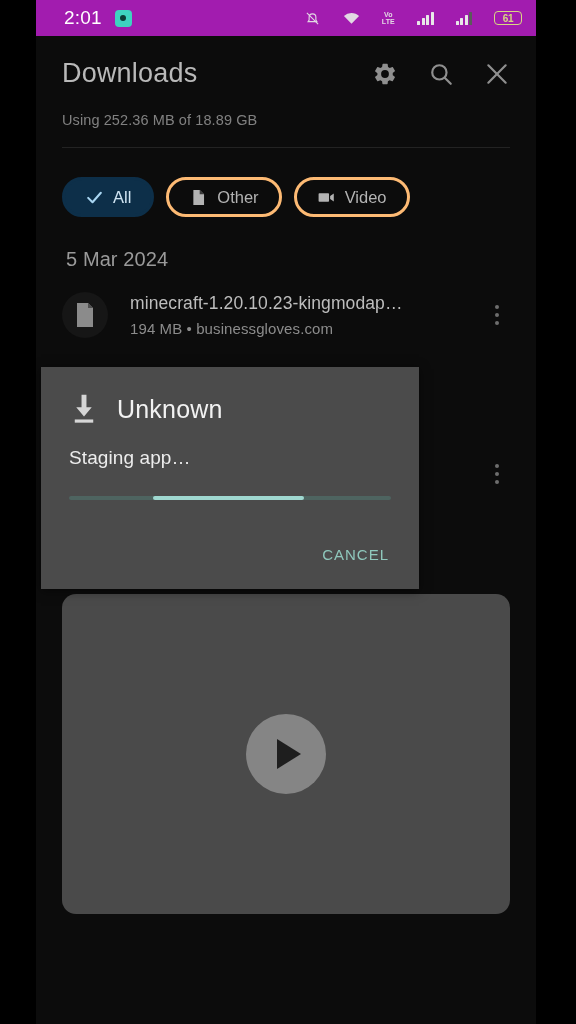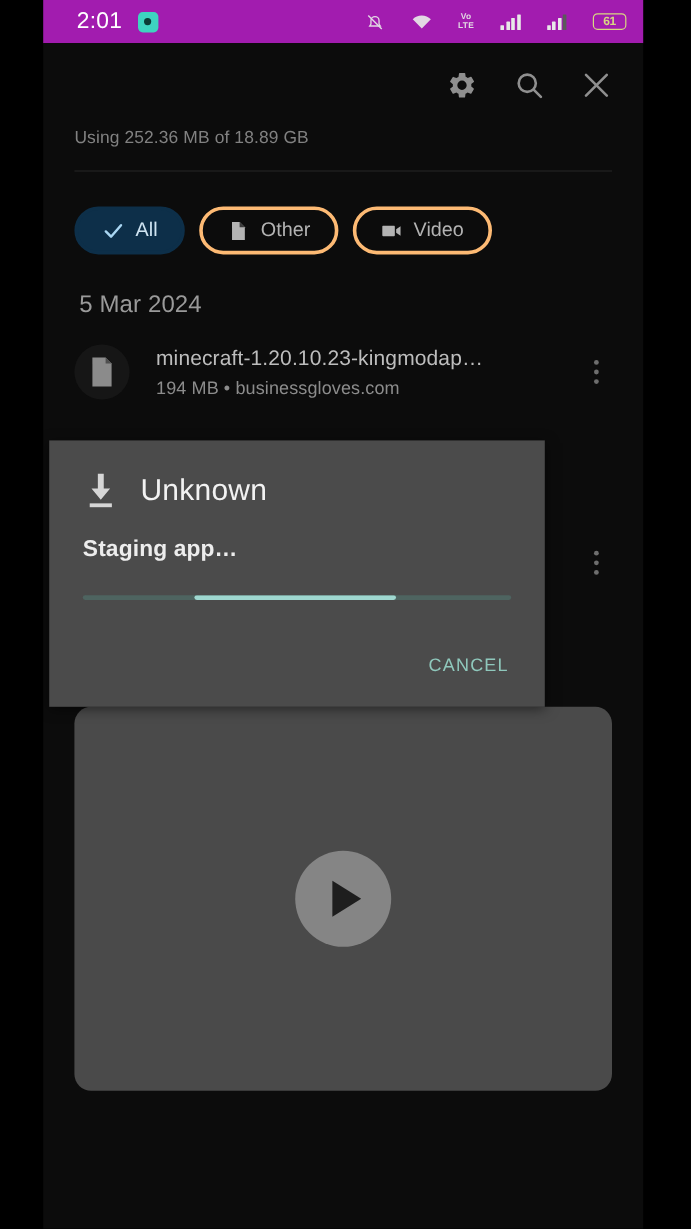--- a/index.html
+++ b/index.html
@@ -122,28 +122,28 @@
   .play-tri {
     width:0; height:0; margin-left:6px;
     border-left:24px solid #1e1e1e;
     border-top:15px solid transparent;
     border-bottom:15px solid transparent;
   }
 
   
   #dialog {
     position:absolute; left:41px; top:367px;
-    width:413px; background:#4b4b4b;
+    width:378px; background:#4b4b4b;
     padding:26px 28px 0 28px;
     box-shadow:0 2px 10px rgba(0,0,0,.5);
   }
   .dlg-head { display:flex; align-items:center; gap:18px; }
   .dlg-icon { width:30px; height:32px; display:block; color:#d6d6d6; }
   #dialog-title { font-size:25px; color:#f2f2f2; font-weight:400; letter-spacing:.2px; }
-  #dialog-message { margin-top:22px; font-size:19px; color:#ededed; letter-spacing:.1px;font-weight:bold; }
+  #dialog-message { margin-top:22px; font-size:19px; color:#ededed; letter-spacing:.1px; }
   #progress-track {
     position:relative; margin-top:27px; height:4px;
     background:#4e6460; border-radius:2px; overflow:hidden;
   }
   #progress-fill {
     position:absolute; top:0; height:100%;
     background:#9fd8d0; border-radius:2px;
   }
   .dlg-actions { display:flex; justify-content:flex-end; padding:42px 0 22px 0; }
   #cancel-button {
@@ -198,20 +198,21 @@
       <span class="battery">
         <b>61</b>
       </span>
     </div>
   </div>
 
   <div id="app">
 
     <div id="app-header">
       <div class="header-row">
+        <div id="page-title">Downloads</div>
         <div class="header-actions">
 
           <span>
             <svg class="h-icon" viewBox="0 0 24 24" fill="currentColor">
               <path d="M19.1 12.9a7.6 7.6 0 0 0 .1-.9 7.6 7.6 0 0 0-.1-.9l2-1.6a.5.5 0 0 0 .1-.6l-1.9-3.2a.5.5 0 0 0-.6-.2l-2.3.9a7 7 0 0 0-1.6-.9l-.3-2.5a.5.5 0 0 0-.5-.4h-3.8a.5.5 0 0 0-.5.4L9.3 5.6a7 7 0 0 0-1.6.9l-2.3-.9a.5.5 0 0 0-.6.2L2.9 9a.5.5 0 0 0 .1.6l2 1.6a7.6 7.6 0 0 0 0 1.8l-2 1.6a.5.5 0 0 0-.1.6l1.9 3.2a.5.5 0 0 0 .6.2l2.3-.9a7 7 0 0 0 1.6.9l.3 2.5a.5.5 0 0 0 .5.4h3.8a.5.5 0 0 0 .5-.4l.3-2.5a7 7 0 0 0 1.6-.9l2.3.9a.5.5 0 0 0 .6-.2l1.9-3.2a.5.5 0 0 0-.1-.6l-2-1.7zM12 15.6A3.6 3.6 0 1 1 15.6 12 3.6 3.6 0 0 1 12 15.6z"></path>
             </svg>
           </span>
 
           <span>
             <svg class="h-icon" viewBox="0 0 24 24" fill="none" stroke="currentColor" stroke-width="2" stroke-linecap="round">

